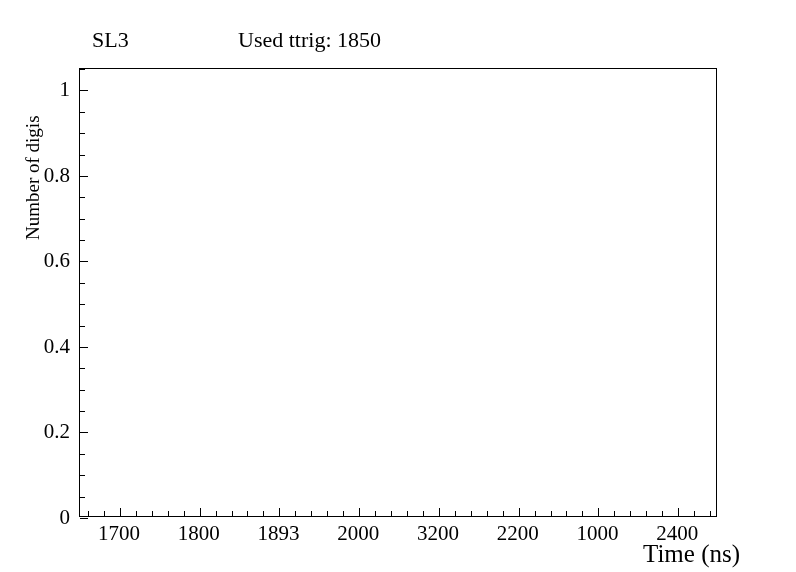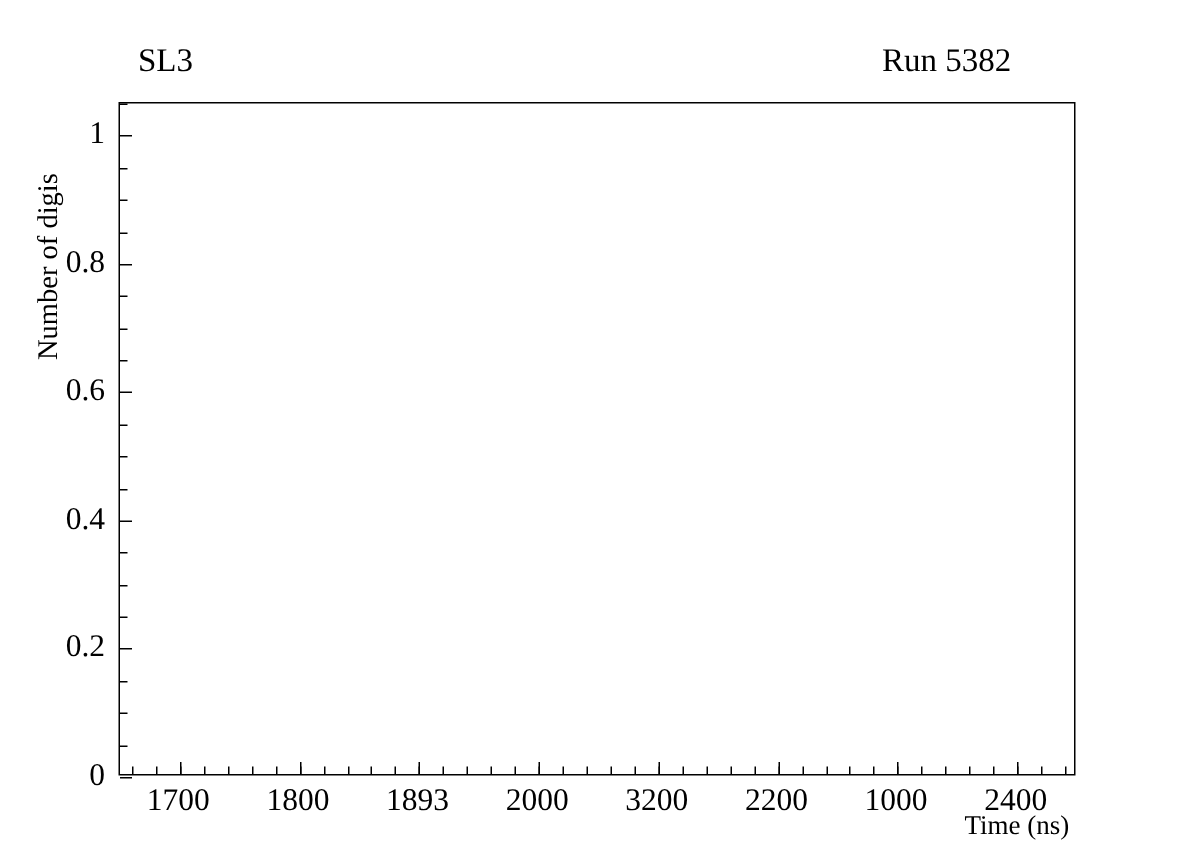--- a/index.html
+++ b/index.html
@@ -68,21 +68,21 @@
     font-size: 21px;
     font-family: "Liberation Serif", serif;
     transform: translateY(-50%);
     white-space: nowrap;
     text-align: right;
   }
   #x-axis-title {
     position: absolute;
     left: 643px;
     top: 540px;
-    font-size: 18px;
+    font-size: 25px;
     font-family: "Liberation Serif", serif;
     white-space: nowrap;
   }
   #y-axis-title {
     position: absolute;
     left: 6px;
     top: 68px;
     width: 20px;
     height: 180px;
     font-size: 19px;
@@ -97,21 +97,21 @@
     left: 16px;
     top: 172px;
   }
 </style>
 </head>
 <body>
 
 <div id="canvas">
 
   <div class="hdr" id="title-left">SL3</div>
-  <div class="hdr" id="title-right">Run 5382</div>
+  <div class="hdr" id="title-center">Used ttrig: 1850</div>
 
   <div id="frame">
     <div id="ticks-x">
         <div class="tick tick-x-minor" style="left: 7.975px;"></div>
         <div class="tick tick-x-minor" style="left: 23.925px;"></div>
         <div class="tick tick-x-minor" style="left: 39.875px;"></div>
         <div class="tick tick-x-minor" style="left: 55.825px;"></div>
         <div class="tick tick-x-minor" style="left: 71.775px;"></div>
         <div class="tick tick-x-minor" style="left: 87.725px;"></div>
         <div class="tick tick-x-minor" style="left: 103.675px;"></div>

